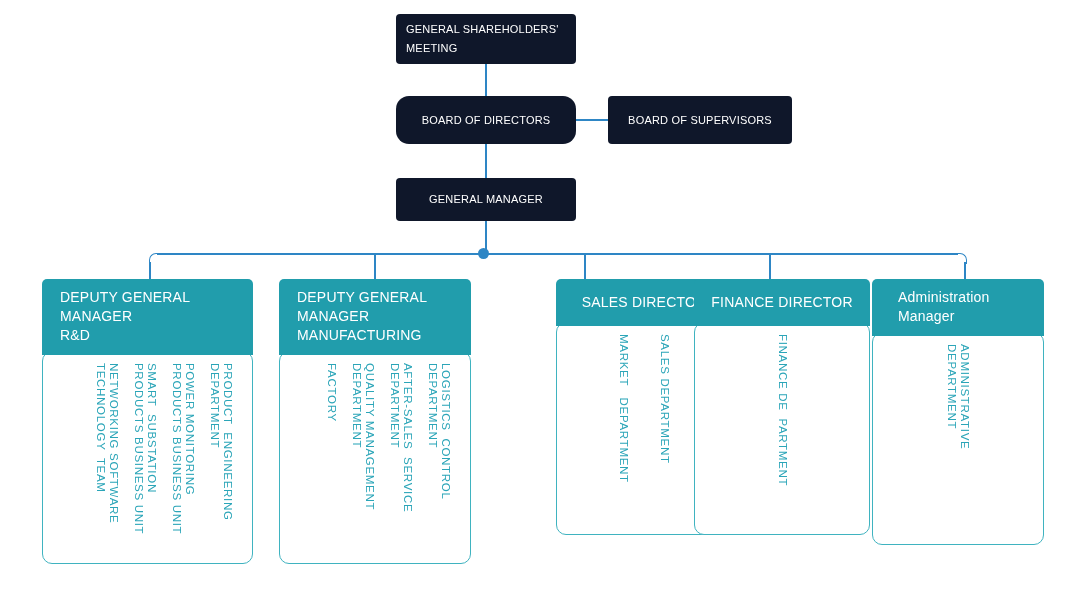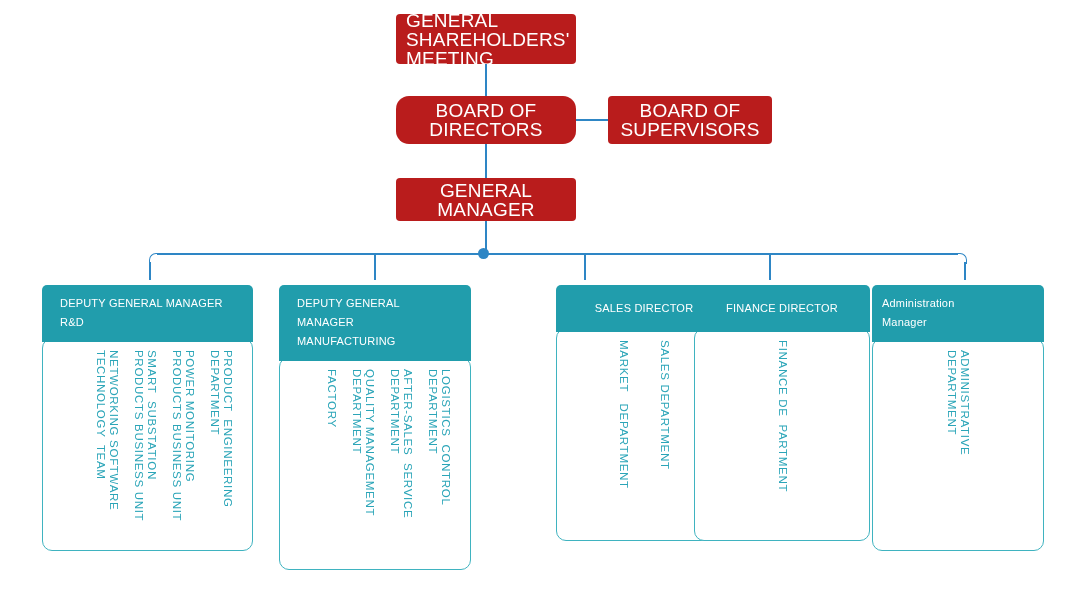--- a/index.html
+++ b/index.html
@@ -19,24 +19,24 @@
   #org-chart {
     position: absolute;
     left: 0; top: 0;
     width: 1092px;
     height: 597px;
   }
 
   
   .node-blue {
     position: absolute;
-    background: #b91c1c;
+    background: #0f172a;
     color: #ffffff;
     border-radius: 4px;
-    font-size: 19px;
+    font-size: 11px;
     letter-spacing: .2px;
     line-height: 19px;
     box-sizing: border-box;
     display: flex;
     align-items: center;
   }
   .node-blue .node-label {
     display: block;
     width: 100%;
     white-space: pre-line;
@@ -47,21 +47,21 @@
   #box-shareholders {
     left: 396px; top: 14px; width: 180px; height: 50px;
     padding: 0 10px;
   }
   #box-board-directors {
     left: 396px; top: 96px; width: 180px; height: 48px;
     padding: 0 8px;
     border-radius: 13px;
   }
   #box-board-supervisors {
-    left: 608px; top: 96px; width: 164px; height: 48px;
+    left: 608px; top: 96px; width: 184px; height: 48px;
     padding: 8px 8px;
   }
   #box-general-manager {
     left: 396px; top: 178px; width: 180px; height: 43px;
     padding: 7px 8px;
   }
 
   
   .conn {
     position: absolute;
@@ -98,25 +98,24 @@
     top: 279px;
   }
   .dept-head {
     position: relative;
     z-index: 2;
     background: #219DAC;
     color: #ffffff;
     border-radius: 5px 5px 0 0;
     box-sizing: border-box;
     padding: 9px 14px 10px 18px;
-    font-size: 11px;
+    font-size: 14px;
     line-height: 19px;
     letter-spacing: .2px;
     min-height: 47px;
-    margin-top: 6px;
   }
   .dept-head .dept-head-label {
     display: block;
     white-space: pre-line;
   }
   .dept-head.head-center {
     display: flex;
     align-items: center;
     justify-content: center;
     padding: 9px 10px;
@@ -161,21 +160,21 @@
   #col-sales    { left: 508px; width: 176px; padding-left: 48px; }
   #col-finance  { left: 694px; width: 176px; }
   #col-admin    { left: 872px; width: 172px; }
 
   #col-rd .vitem      { margin-left: 6px; margin-right: 6px; }
   #col-mfg .vitem     { margin-left: 6px; margin-right: 6px; }
   #col-sales .vitem   { margin-left: 14px; margin-right: 14px; }
   #col-finance .vitem { margin-left: 14px; margin-right: 14px; }
   #col-admin .vitem   { margin-left: 2px; margin-right: 2px; }
 
-  #col-admin .dept-head { padding-left: 10px; }
+  #col-admin .dept-head { padding-left: 26px; }
 </style>
 </head>
 <body>
 
 <div id="org-chart">
 
   <div class="node-blue left" id="box-shareholders">
     <span class="node-label">GENERAL SHAREHOLDERS' MEETING</span>
   </div>
 

